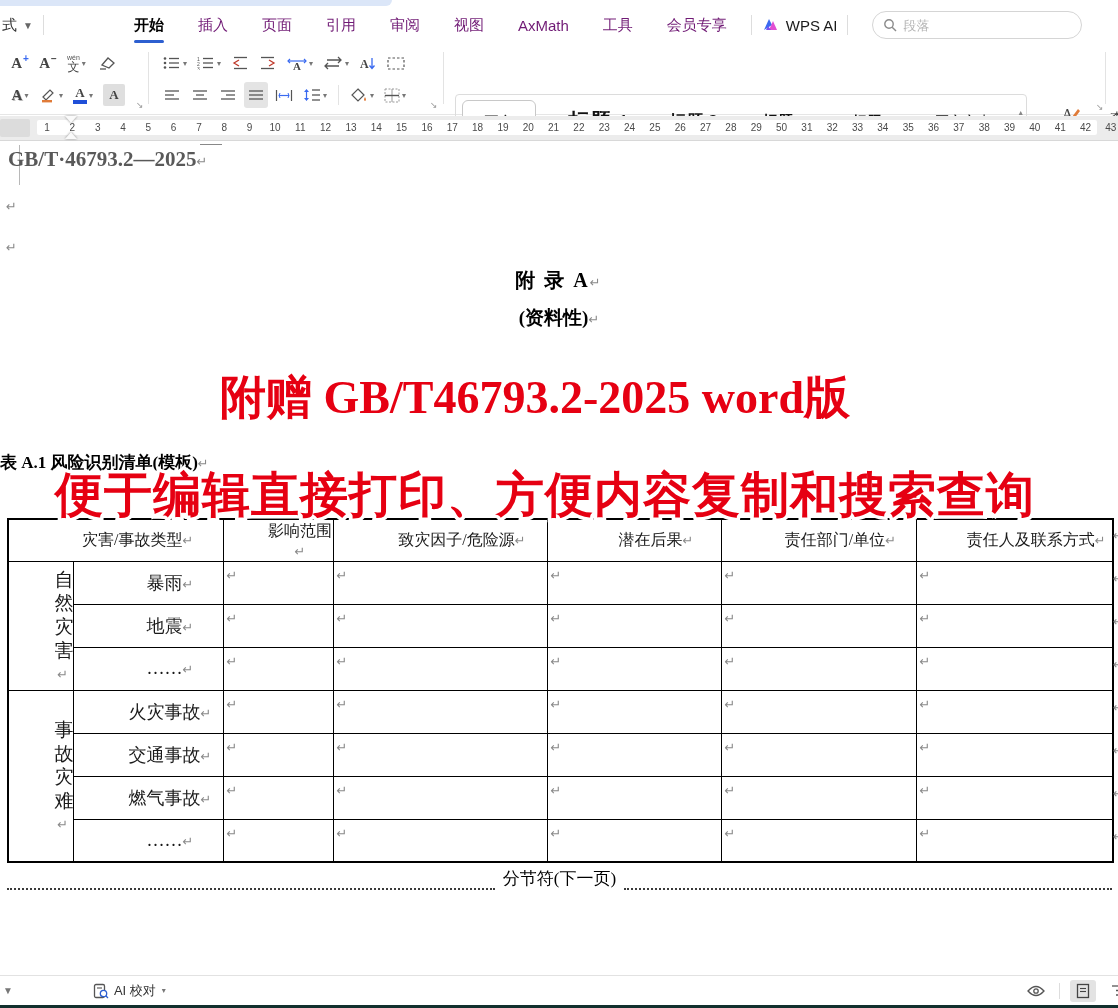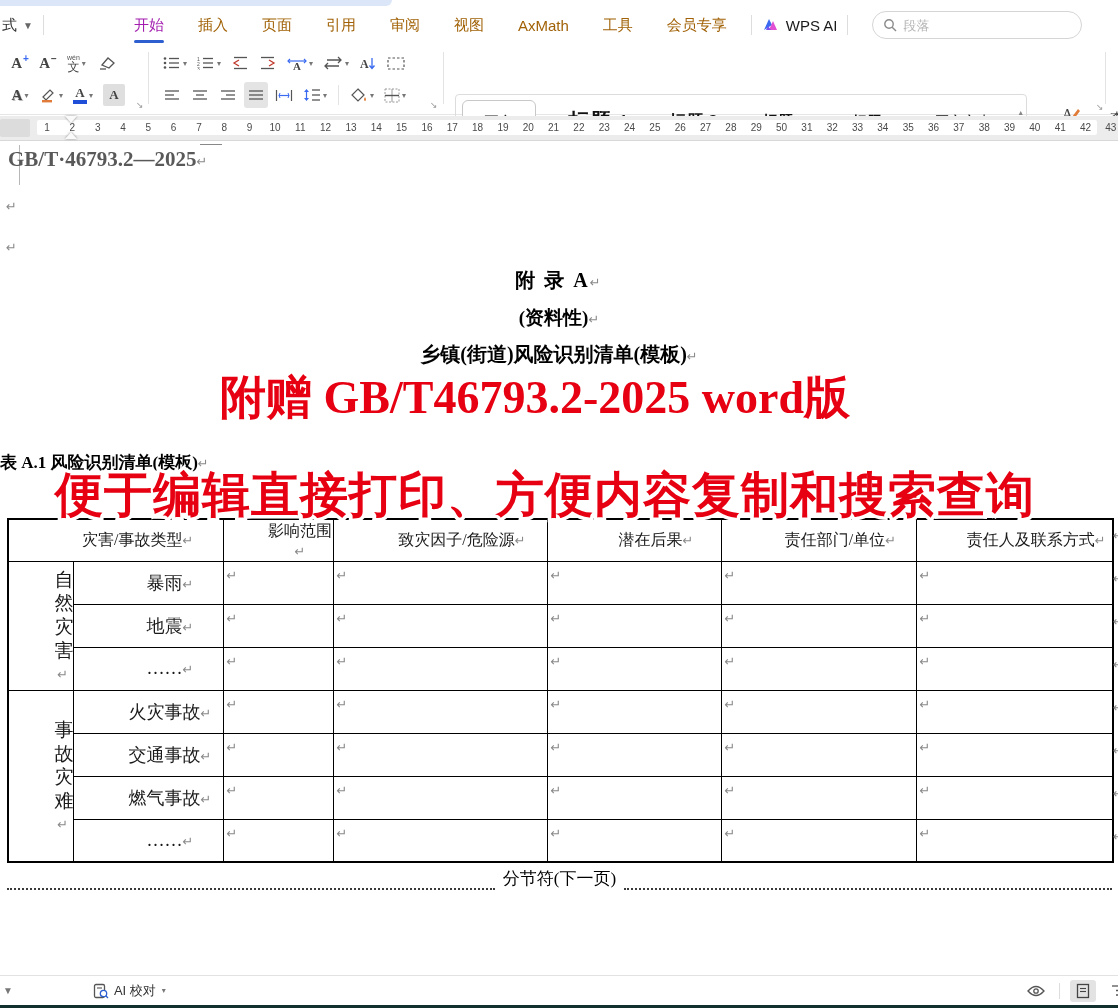--- a/index.html
+++ b/index.html
@@ -9,22 +9,22 @@
 
   
   .titlebar-strip { position:absolute; left:0; top:0; width:392px; height:6px;
     background:#dbe6f8; border-radius:0 0 8px 0; }
   .menubar { position:absolute; left:0; top:6px; width:1118px; height:38px;
     display:flex; align-items:center; background:#fff; }
   .menu-trunc { display:flex; align-items:center; gap:6px; padding-left:2px; color:#333; font-size:15px; }
   .menu-caret { font-size:10px; color:#666; }
   .vdiv { width:1px; height:20px; background:#ddd; margin:0 10px; }
   .tabs { display:flex; align-items:center; gap:30px; margin-left:78px; }
-  .tab { font-size:15px; color:#a16207; cursor:default; padding:6px 2px; position:relative; white-space:nowrap; }
-  .tab.active { color:#a21caf; font-weight:normal; }
+  .tab { font-size:15px; color:#701a75; cursor:default; padding:6px 2px; position:relative; white-space:nowrap; }
+  .tab.active { color:#000000; font-weight:bold; }
   .tab.active::after { content:""; position:absolute; left:2px; right:2px; bottom:-2px;
     height:3px; background:#2d5fd0; border-radius:2px; }
   .wps-ai { display:flex; align-items:center; gap:6px; font-size:15px; color:#1a1a1a; white-space:nowrap; }
   .searchbox { display:flex; align-items:center; gap:6px; border:1px solid #d5d5d5;
     border-radius:16px; height:28px; padding:0 10px; margin-left:14px; width:210px; background:#fff; }
   .searchbox input { border:none; outline:none; font-size:13px; color:#333; width:140px; }
   .searchbox input::placeholder { color:#b5b5b5; }
 
   
   .toolbar { position:absolute; left:0; top:44px; width:1118px; height:71px; background:#fff;
@@ -454,23 +454,20 @@
 
     <span class="pm pm-abs" style="left:6px; top:58px;">↵</span>
     <span class="pm pm-abs" style="left:6px; top:99px;">↵</span>
 
     <div class="center-line h-appendix">
       <span>附  录  A</span><span class="pm">↵</span>
     </div>
     <div class="center-line h-type">
       <span>(资料性)</span><span class="pm">↵</span>
     </div>
-    <div class="center-line h-title">
-      <span>乡镇(街道)风险识别清单(模板)</span><span class="pm">↵</span>
-    </div>
 
 
     <div class="caption">
       <span>表 A.1  风险识别清单(模板)</span><span class="pm">↵</span>
     </div>
 
     <table class="risk-table">
       <colgroup>
         <col style="width:65px">
           <col style="width:150px">

